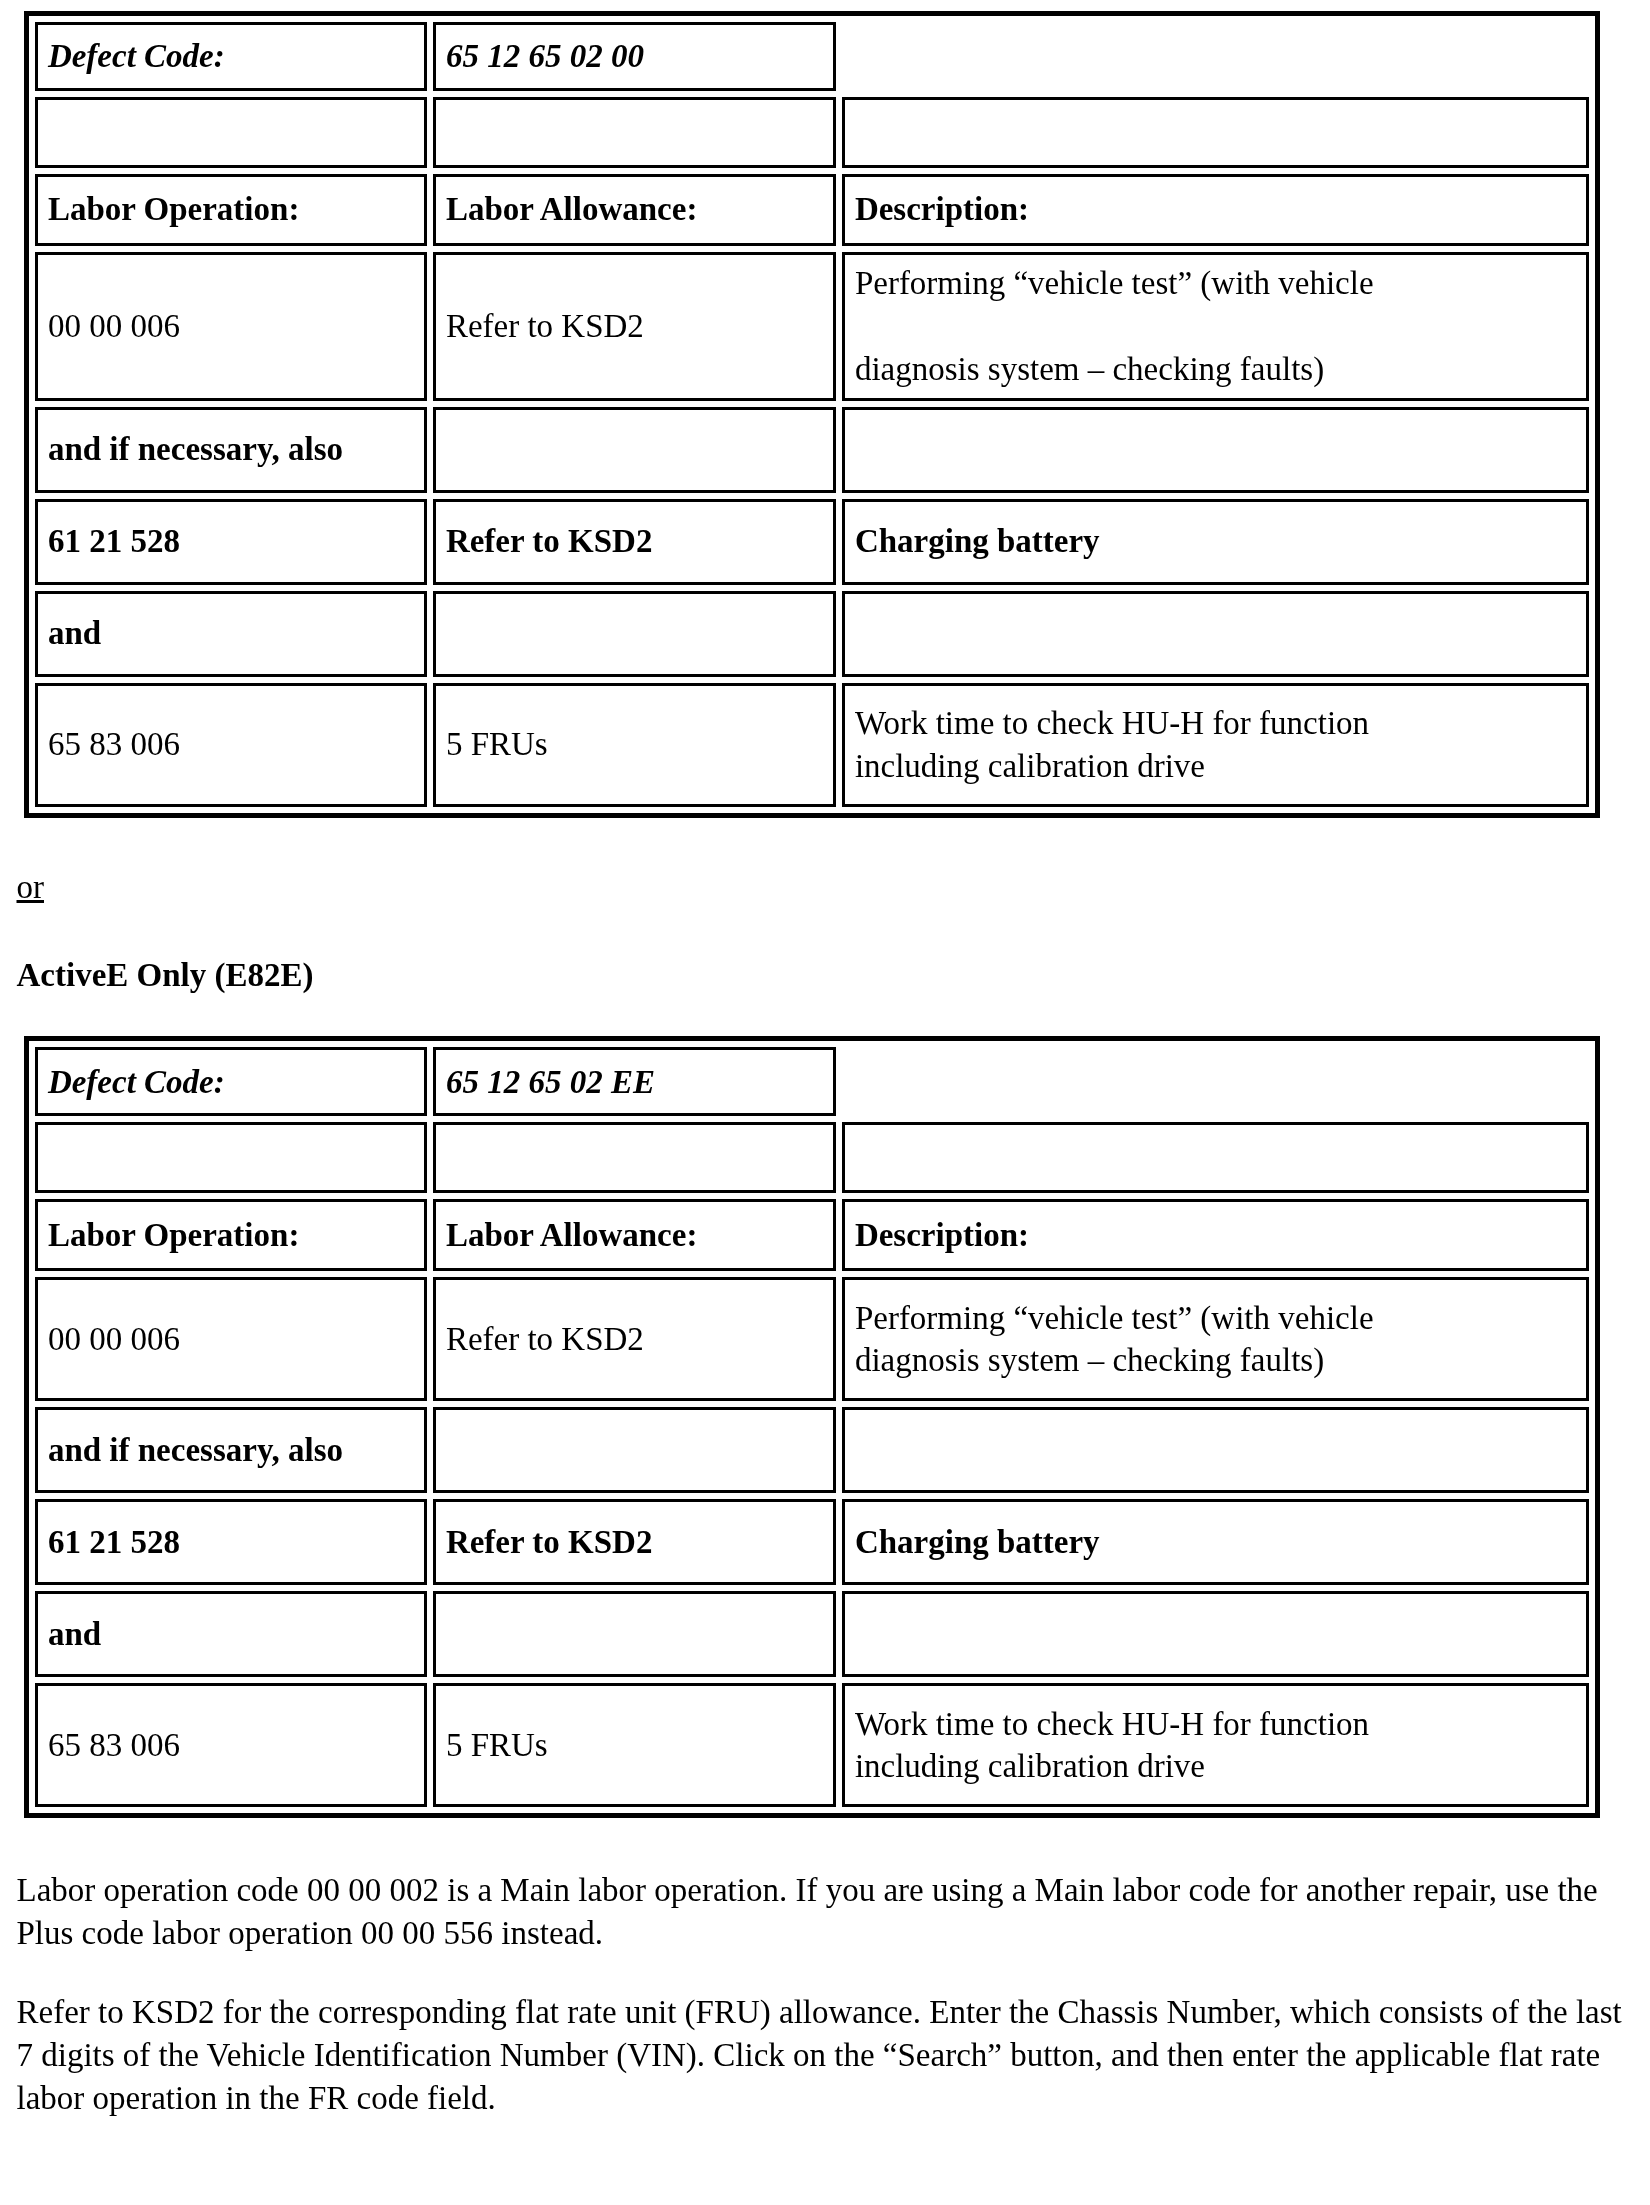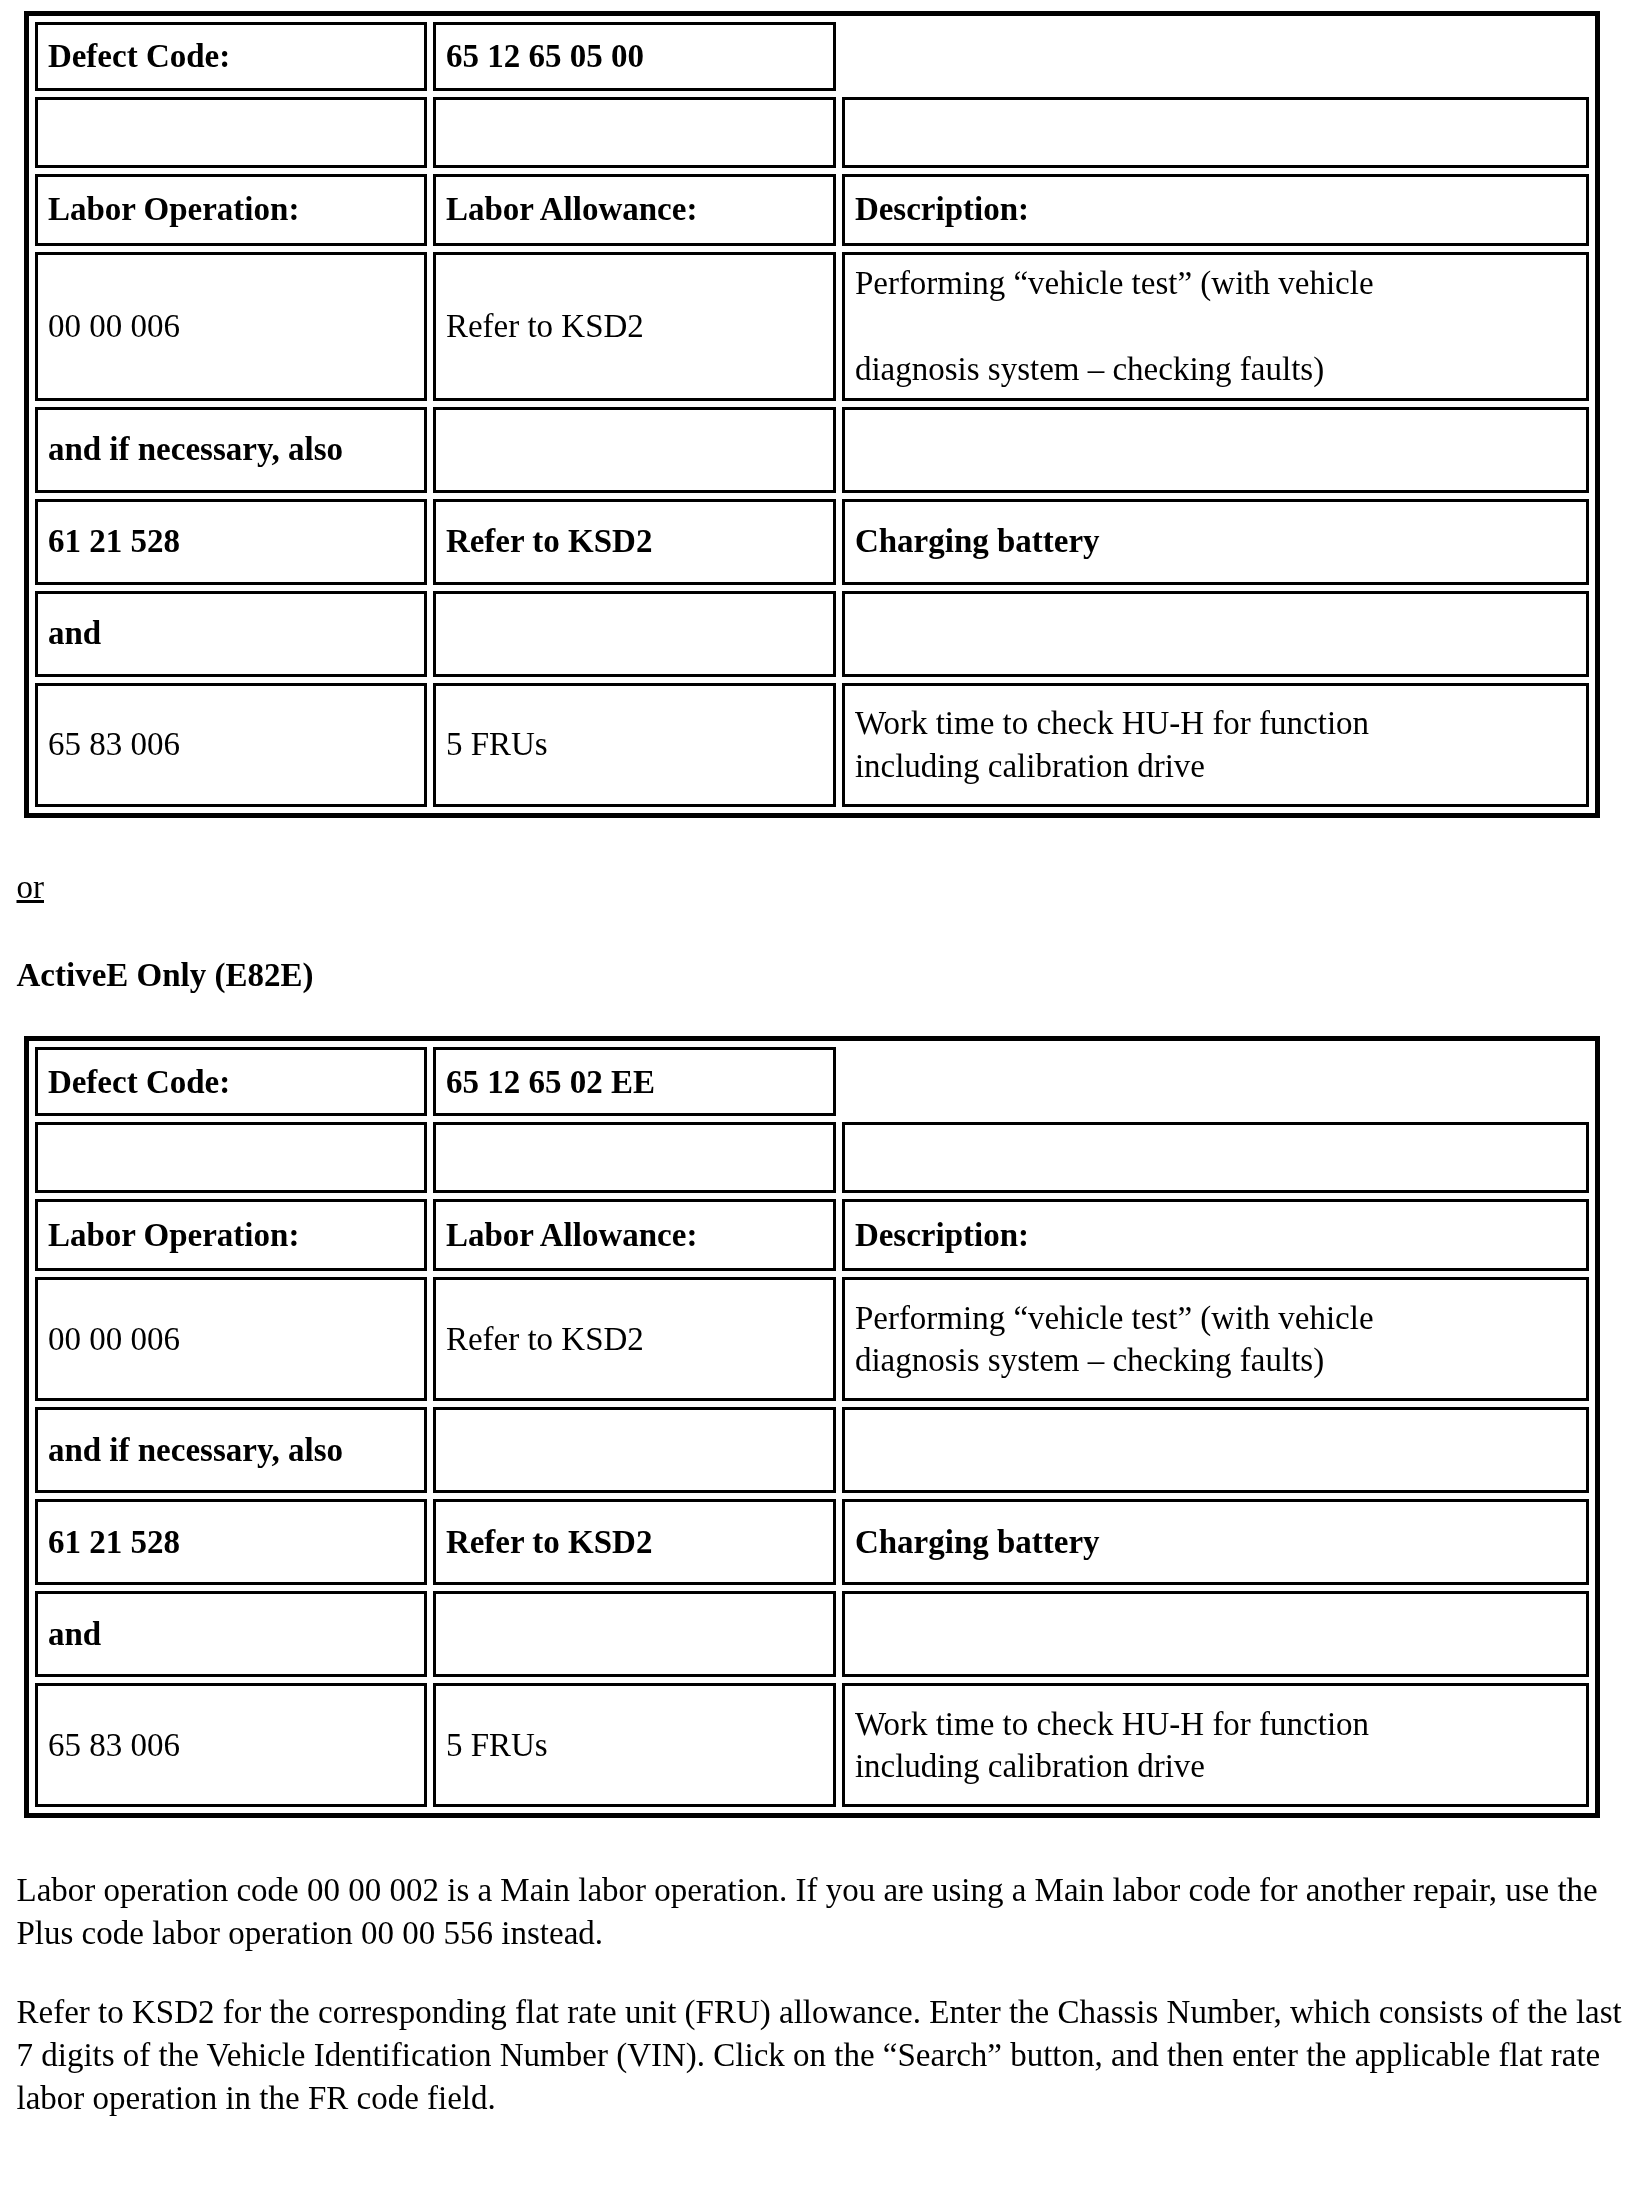--- a/index.html
+++ b/index.html
@@ -36,21 +36,21 @@
     overflow: hidden;
     background: #fff;
   }
   table.defect td.no-border {
     border: none;
   }
   .col-op   { width: 392px; }
   .col-alw  { width: 403px; }
   .col-desc { width: 747px; }
 
-  .h-defect { height: 69px; }
+  .h-defect { height: 69px; font-style: italic; }
   .h-spacer { height: 71px; }
   .h-head   { height: 72px; }
   .h-main-tall { height: 149px; }
   .h-main   { height: 124px; }
   .h-mid    { height: 86px; font-weight: bold; }
   .h-last   { height: 124px; }
 
   .bold { font-weight: bold; }
 
   .desc-line2-gap { margin-top: 43px; }
@@ -81,21 +81,21 @@
 
   <table class="defect">
     <colgroup>
       <col class="col-op">
       <col class="col-alw">
       <col class="col-desc">
     </colgroup>
     <tbody>
       <tr>
         <td class="h-defect bold">Defect Code:</td>
-        <td class="h-defect bold">65 12 65 05 00</td>
+        <td class="h-defect bold">65 12 65 02 00</td>
         <td class="h-defect no-border"></td>
       </tr>
       <tr>
         <td class="h-spacer"></td>
         <td class="h-spacer"></td>
         <td class="h-spacer"></td>
       </tr>
       <tr>
         <td class="h-head bold">Labor Operation:</td>
         <td class="h-head bold">Labor Allowance:</td>

